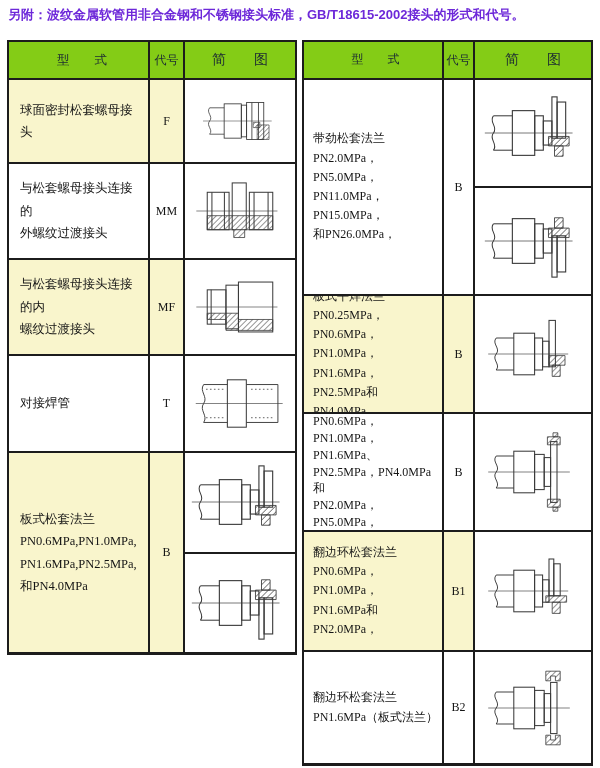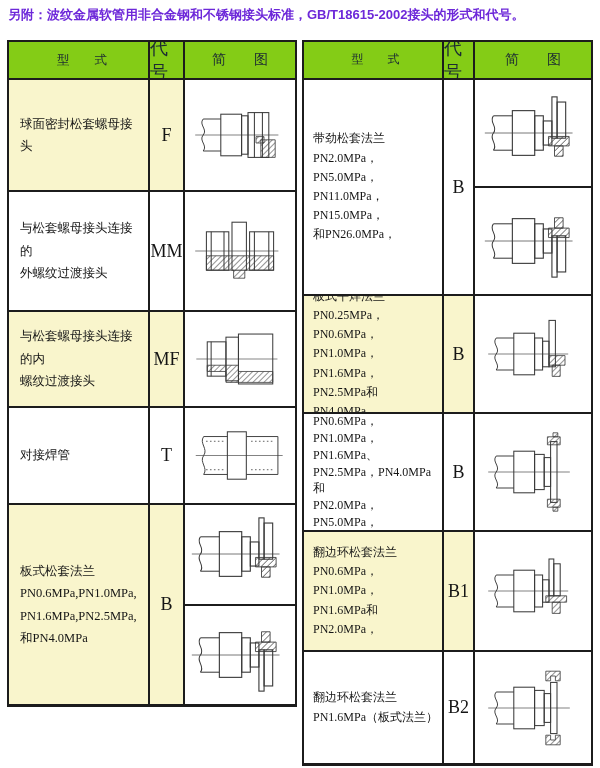--- a/index.html
+++ b/index.html
@@ -15,21 +15,21 @@
   .cell{box-sizing:border-box;border-right:2px solid #1c1c1c;border-bottom:2px solid #1c1c1c;
         background:#fff;overflow:hidden;}
   .cell:last-child{border-right:none;}
   .row:last-child .cell{border-bottom:none;}
   .head{display:flex;align-items:center;justify-content:center;background:#84cc16;
         font-size:14px;color:#1c2b33;}
   .type{display:flex;align-items:center;padding:0 4px 0 11px;font-size:12.5px;line-height:1.8;
         white-space:pre-line;overflow-wrap:anywhere;}
   #tbl-right .type{font-size:12px;line-height:1.6;padding-left:9px;}
   #tbl-right .type.lh-t{line-height:1.4;}
-  .code{display:flex;align-items:center;justify-content:center;font-size:18px;}
+  .code{display:flex;align-items:center;justify-content:center;font-size:12px;}
   .cell[data-hl="true"]{background:#f9f5cc;}
   #tbl-left .type{width:141px;}  #tbl-left .code{width:35px;}
   #tbl-right .type{width:140px;} #tbl-right .code{width:31px;}
   .diag{flex:1;display:flex;align-items:center;justify-content:center;flex-direction:column;padding:8px;}
   .diag svg{width:108px;height:80px;display:block;}
   .diag.split{padding:0;}
   .dhalf{width:100%;flex:1;display:flex;align-items:center;justify-content:center;
          border-bottom:2px solid #1c1c1c;box-sizing:border-box;}
   .dhalf:last-child{border-bottom:none;}
   .dhalf svg{width:108px;height:86px;display:block;}
@@ -42,21 +42,21 @@
   <div class="title">另附：波纹金属软管用非合金钢和不锈钢接头标准，GB/T18615-2002接头的形式和代号。</div>
 
   <div class="tbl" id="tbl-left">
     <div class="row" style="height:38px">
       <div class="cell head type">型　　式</div>
       <div class="cell head code">代号</div>
       <div class="cell head diag">简　　图</div>
     </div>
 
 
-    <div class="row" style="height:112px">
+    <div class="row" style="height:84px">
       <div class="cell type" data-hl="true">球面密封松套螺母接头</div>
       <div class="cell code" data-hl="true">F</div>
       <div class="cell diag">
         <svg viewBox="0 0 120 100" preserveAspectRatio="xMidYMid meet">
             <defs>
               <pattern id="h2" width="5" height="5" patternUnits="userSpaceOnUse" patternTransform="rotate(45)">
                 <line x1="0" y1="0" x2="0" y2="5" stroke="#3a3a3a" stroke-width="1.4"></line>
               </pattern>
             </defs>
             <line x1="4" y1="50" x2="108" y2="50" stroke="#3a3a3a" stroke-width="0.8"></line>
@@ -67,21 +67,21 @@
             <rect x="62" y="26" width="8" height="48" fill="none" stroke="#3a3a3a" stroke-width="1.3"></rect>
             <rect x="70" y="22" width="26" height="56" fill="none" stroke="#3a3a3a" stroke-width="1.3"></rect>
             <line x1="78" y1="22" x2="78" y2="78" stroke="#3a3a3a" stroke-width="1.3"></line>
             <line x1="88" y1="22" x2="88" y2="78" stroke="#3a3a3a" stroke-width="1.3"></line>
             <path d="M80 52 h10 v8 h-10 Z" fill="url(#h2)" stroke="#3a3a3a" stroke-width="1"></path>
             <path d="M86 56 H104 V78 H86 Z" fill="url(#h2)" stroke="#3a3a3a" stroke-width="1"></path>
           </svg>
       </div>
     </div>
 
-    <div class="row" style="height:120px">
+    <div class="row" style="height:96px">
       <div class="cell type" data-hl="false">与松套螺母接头连接的
 外螺纹过渡接头</div>
       <div class="cell code" data-hl="false">MM</div>
       <div class="cell diag">
         <svg viewBox="0 0 120 100" preserveAspectRatio="xMidYMid meet">
             <defs>
               <pattern id="h3" width="5" height="5" patternUnits="userSpaceOnUse" patternTransform="rotate(45)">
                 <line x1="0" y1="0" x2="0" y2="5" stroke="#3a3a3a" stroke-width="1.4"></line>
               </pattern>
             </defs>

